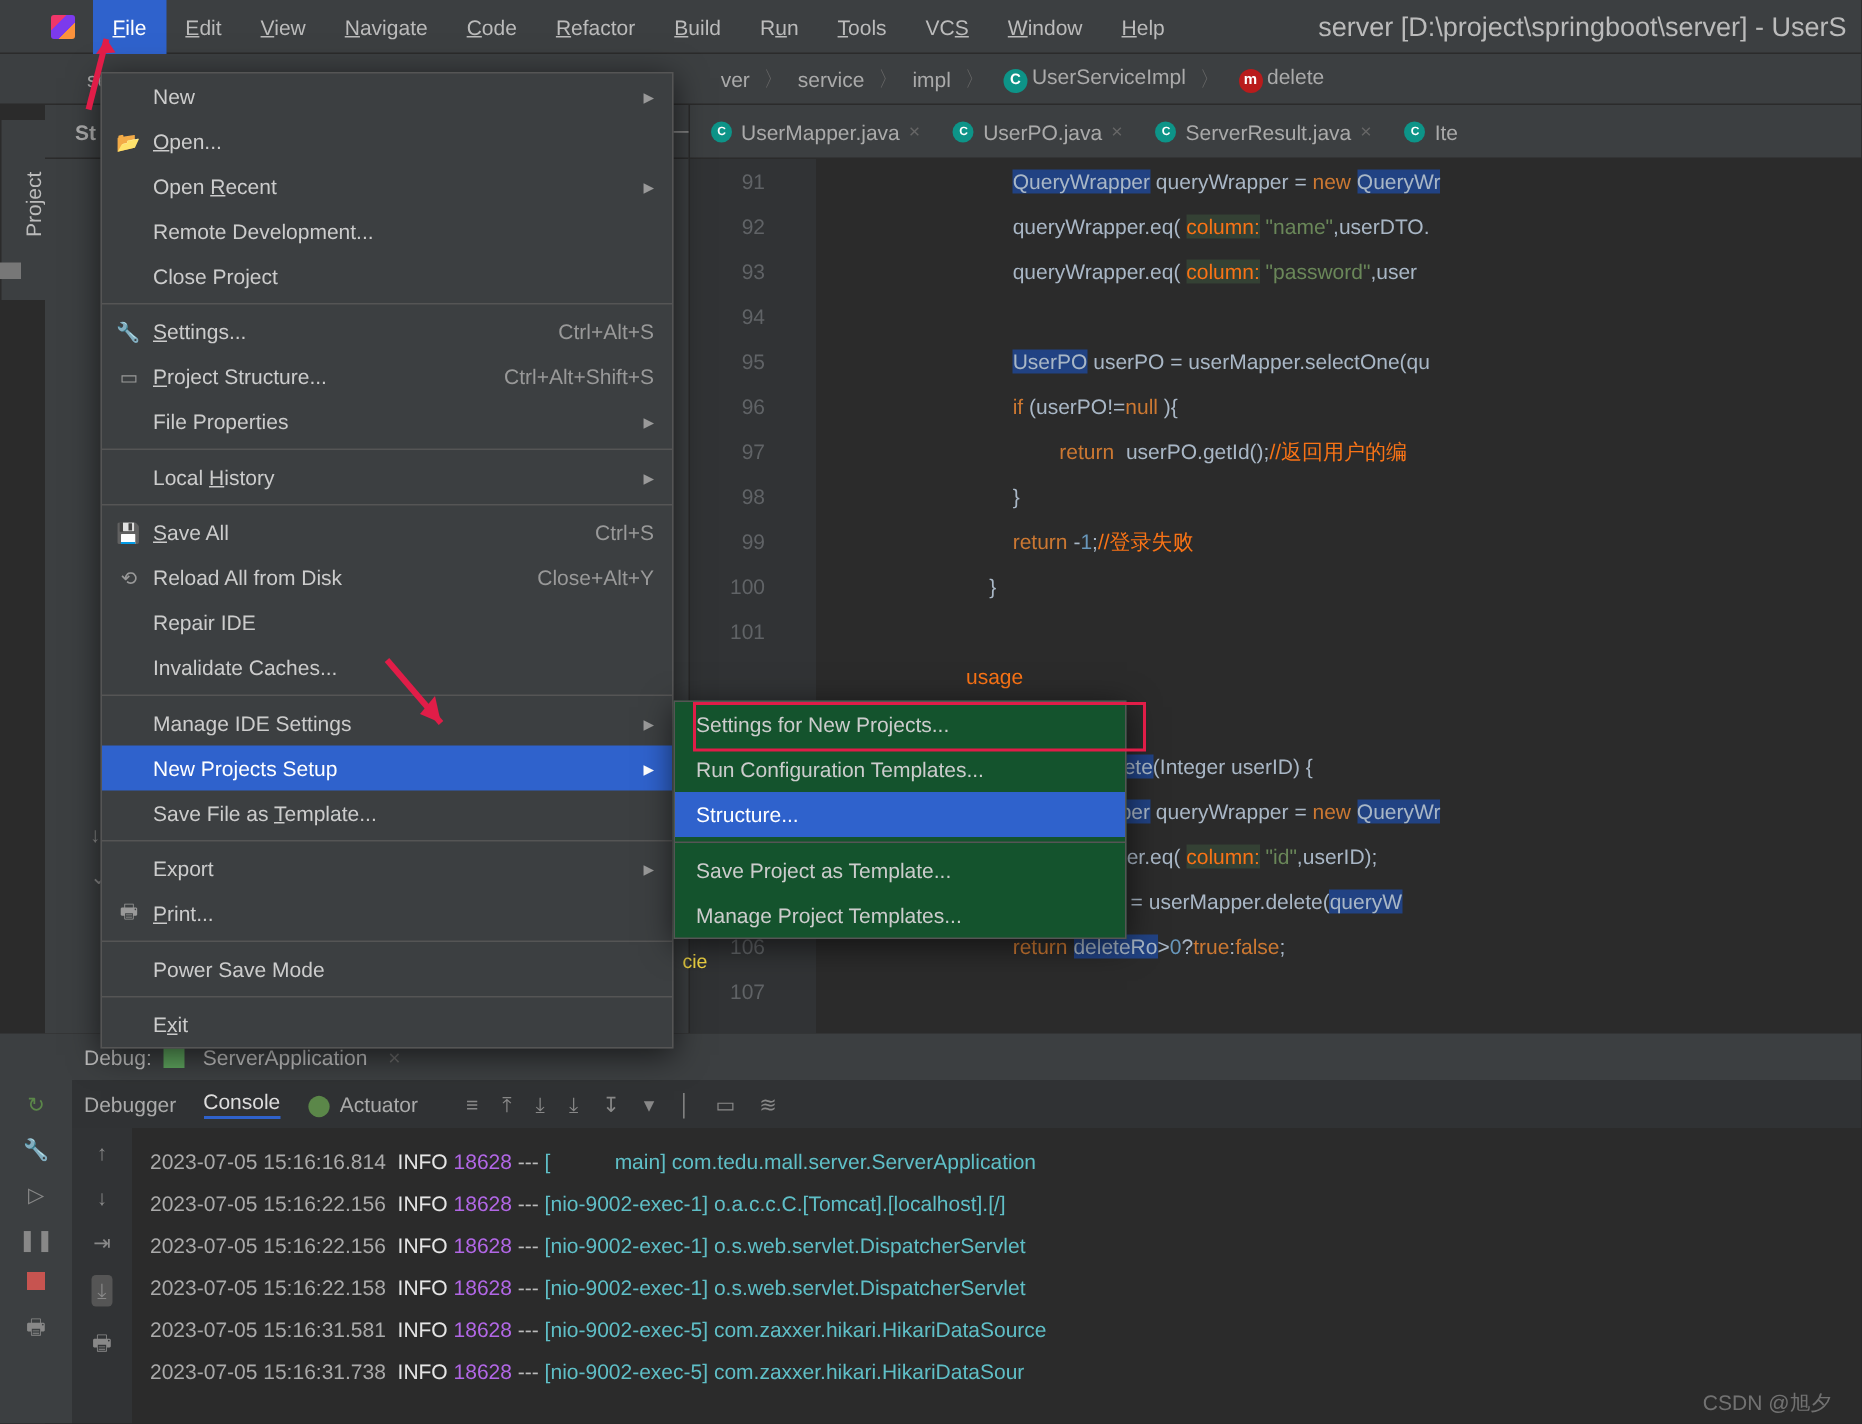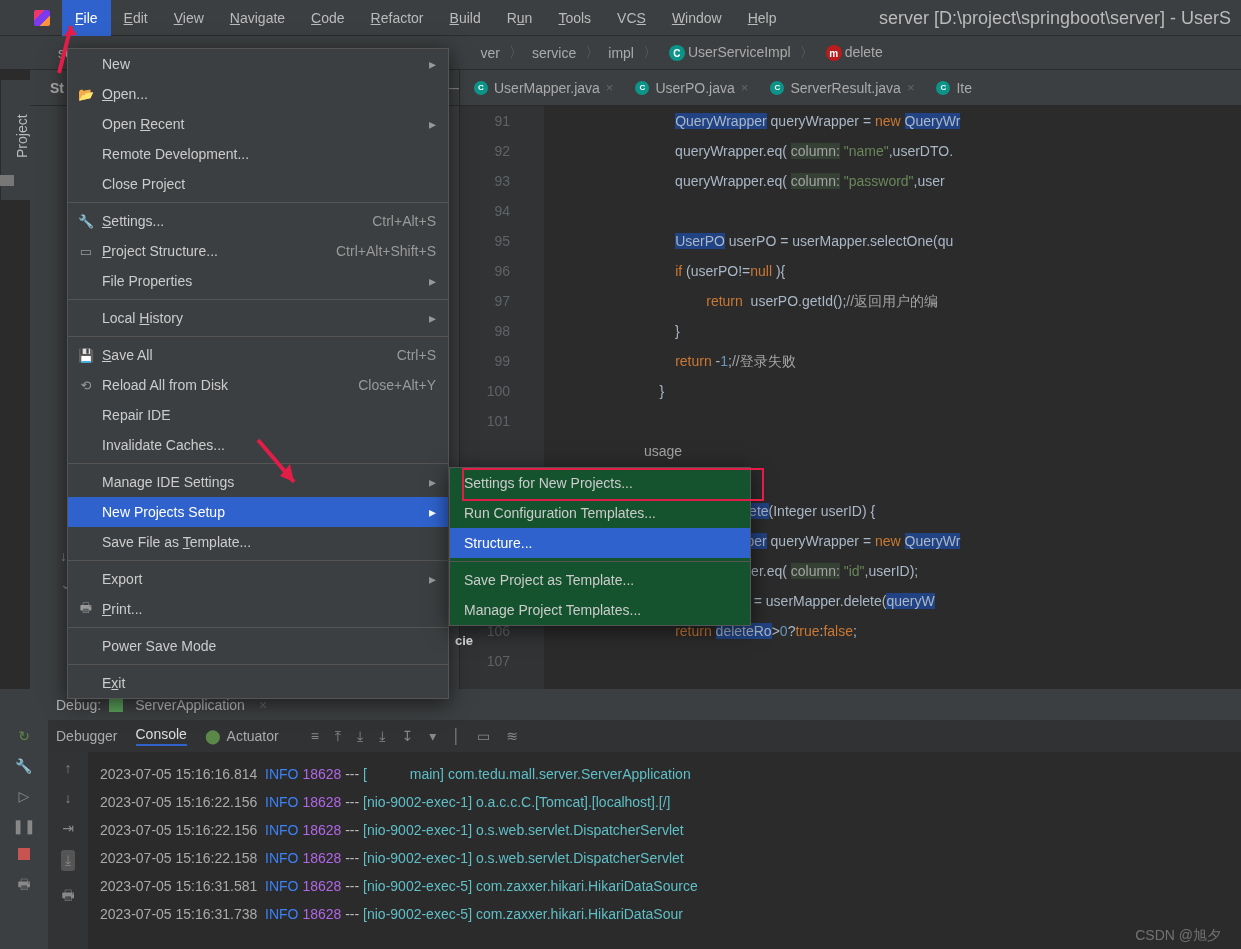--- a/index.html
+++ b/index.html
@@ -49,41 +49,41 @@
 .tab .x{color:#666;font-size:13px}
 .gut-code{flex:1;display:flex;font-family:'Consolas',monospace;font-size:14px;line-height:30px}
 .gut{width:60px;text-align:right;padding-right:10px;color:#606366;background:#313335}
 .gut div{height:30px}
 .gut2{width:24px;background:#313335;position:relative}
 .code{flex:1;padding-left:10px;white-space:pre;color:#a9b7c6;overflow:hidden}
 .code div{height:30px}
 .kw{color:#cc7832}
 .str{color:#6a8759}
 .hl2{background:#214283}
-.cm{color:#a3a3a3}
+.cm{color:#f97316}
 .pp{background:#344134}
 .an{color:#bbb529}
 .num{color:#6897bb}
 .debug{position:absolute;left:0;right:0;bottom:0;height:260px;background:#2b2b2b;border-top:1px solid #3c3f41}
 .dbg-hdr{height:30px;display:flex;align-items:center;padding-left:56px;gap:8px;color:#bbb;background:#3c3f41}
 .dbg-hdr .dbg-ico{width:14px;height:14px;background:#5ba05b;margin-right:4px}
 .dbg-hdr .x{color:#666;margin-left:6px}
 .dbg-tabs{height:32px;display:flex;align-items:center;padding-left:56px;gap:18px;color:#aaa;background:#303234}
 .dbg-tabs .dt.active{border-bottom:2px solid #2f62cc;padding-bottom:2px;color:#ddd}
 .dbg-tabs .act{display:flex;align-items:center;gap:6px}
 .dbg-tabs .act .ai{color:#5b8749}
 .dbg-tabs .tb{margin-left:14px;display:flex;gap:16px;color:#888}
 .dbg-side{position:absolute;left:0;top:30px;bottom:0;width:48px;background:#3c3f41;display:flex;flex-direction:column;align-items:center;padding-top:8px;gap:14px;color:#888}
 .dbg-side .re{color:#5b8749}
 .dbg-side .stop{width:12px;height:12px;background:#c75450}
 .dbg-side2{position:absolute;left:48px;top:62px;bottom:0;width:40px;display:flex;flex-direction:column;align-items:center;padding-top:8px;gap:14px;color:#888;background:#313335}
 .console{position:absolute;left:88px;right:0;top:62px;bottom:0;padding:8px 12px;font-family:'Consolas',monospace;font-size:14px;line-height:28px;color:#bbb;overflow:hidden}
 .console .ln{white-space:pre}
 .console .dt2{color:#aaa}
-.console .lv{color:#3b82f6}
+.console .lv{color:#e5e5e5}
 .console .pid{color:#b267e6}
 .console .th{color:#5fbfc7}
 .console .cls{color:#5fbfc7}
 .watermark{position:absolute;right:20px;bottom:4px;color:rgba(200,200,200,.45);font-size:14px;font-family:Arial;z-index:300}
 </style>
 </head>
 <body>
 
 <div class="app-ico"></div>
 <div class="menubar" style="padding-left:62px">
@@ -338,16 +338,16 @@
       <div class="ln"><span class="dt2">2023-07-05 15:16:22.156</span>  <span class="lv">INFO</span> <span class="pid">18628</span> --- <span class="th">[nio-9002-exec-1]</span> <span class="cls">o.a.c.c.C.[Tomcat].[localhost].[/]</span></div>
       <div class="ln"><span class="dt2">2023-07-05 15:16:22.156</span>  <span class="lv">INFO</span> <span class="pid">18628</span> --- <span class="th">[nio-9002-exec-1]</span> <span class="cls">o.s.web.servlet.DispatcherServlet</span></div>
       <div class="ln"><span class="dt2">2023-07-05 15:16:22.158</span>  <span class="lv">INFO</span> <span class="pid">18628</span> --- <span class="th">[nio-9002-exec-1]</span> <span class="cls">o.s.web.servlet.DispatcherServlet</span></div>
       <div class="ln"><span class="dt2">2023-07-05 15:16:31.581</span>  <span class="lv">INFO</span> <span class="pid">18628</span> --- <span class="th">[nio-9002-exec-5]</span> <span class="cls">com.zaxxer.hikari.HikariDataSource</span></div>
       <div class="ln"><span class="dt2">2023-07-05 15:16:31.738</span>  <span class="lv">INFO</span> <span class="pid">18628</span> --- <span class="th">[nio-9002-exec-5]</span> <span class="cls">com.zaxxer.hikari.HikariDataSour</span></div>
     </div>
 </div>
 
 <div class="watermark">CSDN @旭夕</div>
 
-<div style="position: absolute; left: 455px; top: 633px; color: #e5e5e5; font-size: 13px; font-weight: bold;">cie</div>
+<div style="position: absolute; left: 455px; top: 633px; color: #fde047; font-size: 13px;">cie</div>
 <div class="str-row" style="position: absolute; left: 88px; top: 664px; width: 560px;"><span class="m">m</span> <span style="color:#6a8dbb">■</span> changePassword(NamePasswordDTO): boolean<span class="ret"> ↑Use</span></div>
 <div style="position: absolute; left: 60px; top: 576px; color: rgb(136, 136, 136);">⌄</div>
 <div style="position: absolute; left: 60px; top: 548px; color: rgb(136, 136, 136);">↓</div>
 
 </body></html>

